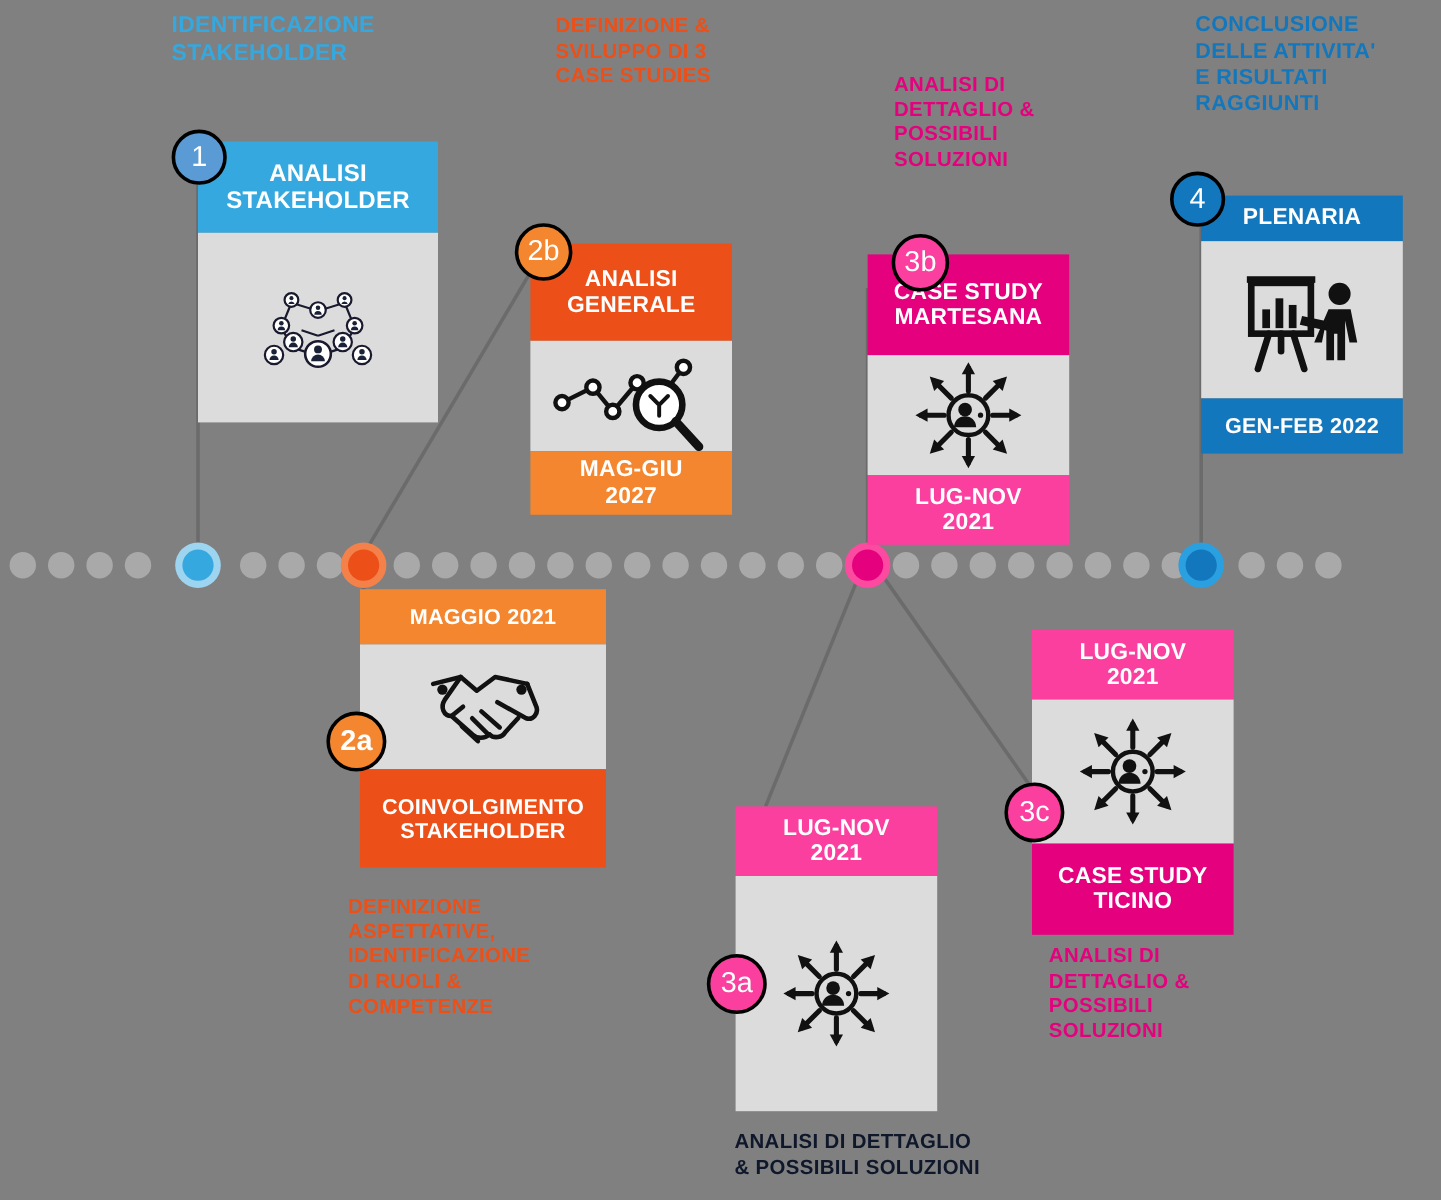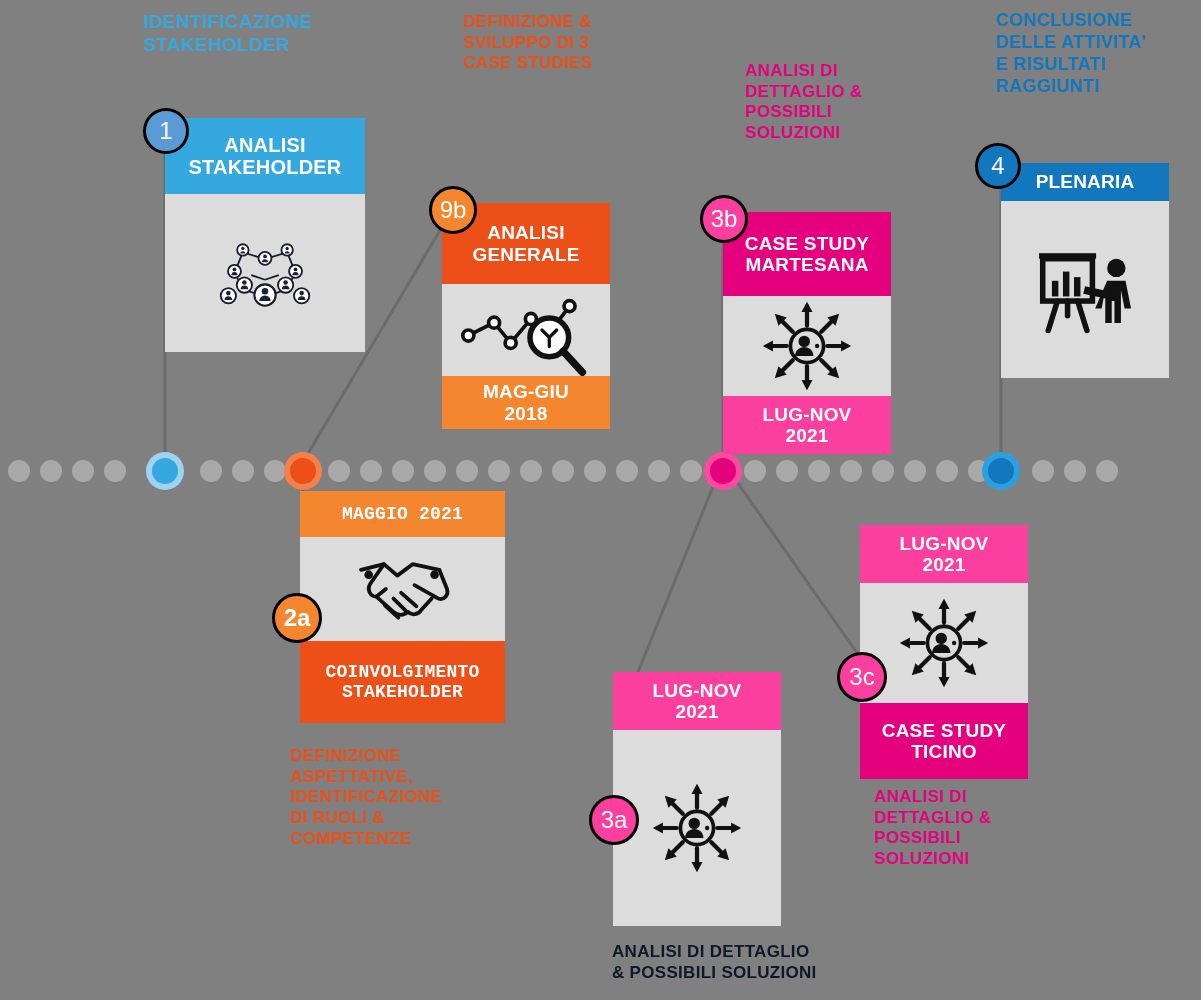--- a/index.html
+++ b/index.html
@@ -178,23 +178,23 @@
         <circle cx="122" cy="24" r="6"></circle>
       </g>
       <circle cx="100" cy="58" r="21" fill="#fff" stroke="#111" stroke-width="6"></circle>
       <g stroke="#111" stroke-width="3.6" fill="none" stroke-linecap="round">
         <path d="M92 50 L100 58 L108 50 M100 58 L100 68"></path>
       </g>
       <path d="M115 73 L136 96" stroke="#111" stroke-width="8" stroke-linecap="round"></path>
     </svg>
         </div>
         <div class="band" style="height: 58px; background: rgb(243, 134, 47); font-size: 19px; white-space: pre-line;">MAG-GIU
-2018</div>
-      </div>
-      <div class="card" style="left: 300px; top: 491px; width: 205px; height: 232px; font-family: Liberation Mono, monospace;">
+2027</div>
+      </div>
+      <div class="card" style="left: 300px; top: 491px; width: 205px; height: 232px;">
         <div class="band" style="height: 46px; background: rgb(243, 134, 47); font-size: 18px; white-space: pre-line;">MAGGIO 2021</div>
         <div class="icon-area" style="flex: 1 1 auto; background: rgb(220, 220, 220);">
           <svg width="124.2" height="92" viewBox="0 0 130 96">
       <g stroke="#111" stroke-width="4" fill="none" stroke-linejoin="round" stroke-linecap="round">
         <path d="M22 28 L46 22 L60 34 L76 22 L104 28"></path>
         <path d="M46 22 L32 42 C28 48 31 56 38 56 L48 48"></path>
         <path d="M104 28 L112 48 C114 54 109 60 103 58 L78 44"></path>
         <path d="M38 56 L56 72 C60 76 67 76 71 72"></path>
         <path d="M47 65 L61 78 M56 58 L70 72 M64 52 L80 66"></path>
         <path d="M71 72 C75 76 82 75 85 70 L96 58"></path>
@@ -328,20 +328,21 @@
       <g stroke="#111" stroke-width="6" stroke-linecap="round">
         <path d="M32 62 L22 94"></path>
               <path d="M54 62 L64 94"></path>
               <path d="M43 62 L43 78"></path>
       </g>
       <circle cx="96" cy="26" r="10" fill="#111"></circle>
       <path d="M86 40 h20 l6 30 h-7 l-4 -20 v36 h-7 v-24 h-3 v24 h-7 v-36 l-4 20 h-7 z" fill="#111"></path>
       <path d="M62 46 L90 52 L88 60 L60 54 Z" fill="#111"></path>
     </svg>
         </div>
+        <div class="band" style="height: 46px; background: rgb(18, 119, 188); font-size: 18px; white-space: pre-line;">GEN-FEB 2022</div>
       </div>
     </div>
 
   <div id="captions">
       <div class="caption" style="left: 143px; top: 10px; width: 290px; color: rgb(53, 168, 223); font-size: 19px;">IDENTIFICAZIONE
 STAKEHOLDER</div>
       <div class="caption" style="left: 463px; top: 12px; width: 240px; color: rgb(236, 79, 23); font-size: 17px;">DEFINIZIONE &amp;
 SVILUPPO DI 3
 CASE STUDIES</div>
       <div class="caption" style="left: 745px; top: 61px; width: 220px; color: rgb(229, 0, 126); font-size: 17px;">ANALISI DI
@@ -359,19 +360,19 @@
 COMPETENZE</div>
       <div class="caption" style="left: 612px; top: 942px; width: 300px; color: #0f172a; font-size: 17px;">ANALISI DI DETTAGLIO
 &amp; POSSIBILI SOLUZIONI</div>
       <div class="caption" style="left: 874px; top: 787px; width: 200px; color: rgb(229, 0, 126); font-size: 17px;">ANALISI DI
 DETTAGLIO &amp;
 POSSIBILI
 SOLUZIONI</div>
     </div>
 
 <div class="badge" style="left: 143px; top: 108px; width: 46px; height: 46px; background: rgb(91, 155, 213);">1</div>
-    <div class="badge" style="left: 429px; top: 186px; width: 48px; height: 48px; background: rgb(243, 134, 47);">9b</div>
+    <div class="badge" style="left: 429px; top: 186px; width: 48px; height: 48px; background: rgb(243, 134, 47);">2b</div>
     <div class="badge" style="left: 272px; top: 593px; width: 50px; height: 50px; background: rgb(243, 134, 47); font-weight: bold;">2a</div>
-    <div class="badge" style="left: 700px; top: 195px; width: 48px; height: 48px; background: rgb(251, 63, 158); text-align: center;">3b</div>
+    <div class="badge" style="left: 743px; top: 195px; width: 48px; height: 48px; background: rgb(251, 63, 158); text-align: center;">3b</div>
     <div class="badge" style="left: 589px; top: 795px; width: 50px; height: 50px; background: rgb(251, 63, 158); text-align: center;">3a</div>
     <div class="badge" style="left: 837px; top: 652px; width: 50px; height: 50px; background: rgb(251, 63, 158);">3c</div>
     <div class="badge" style="left: 975px; top: 143px; width: 46px; height: 46px; background: rgb(18, 119, 188);">4</div>
   </div>
 
 </body></html>

